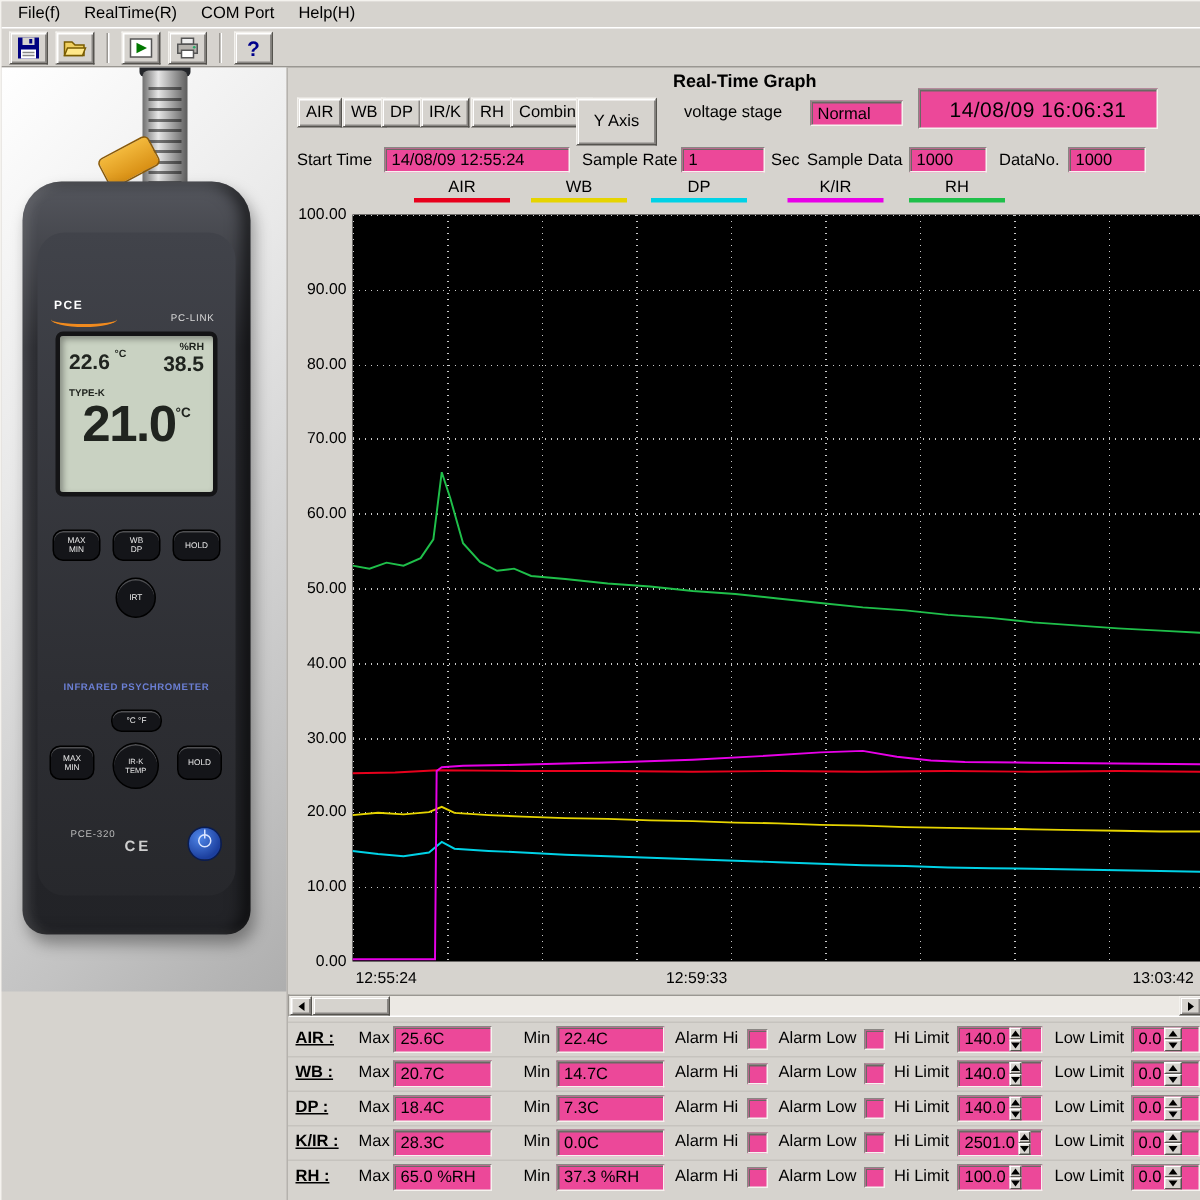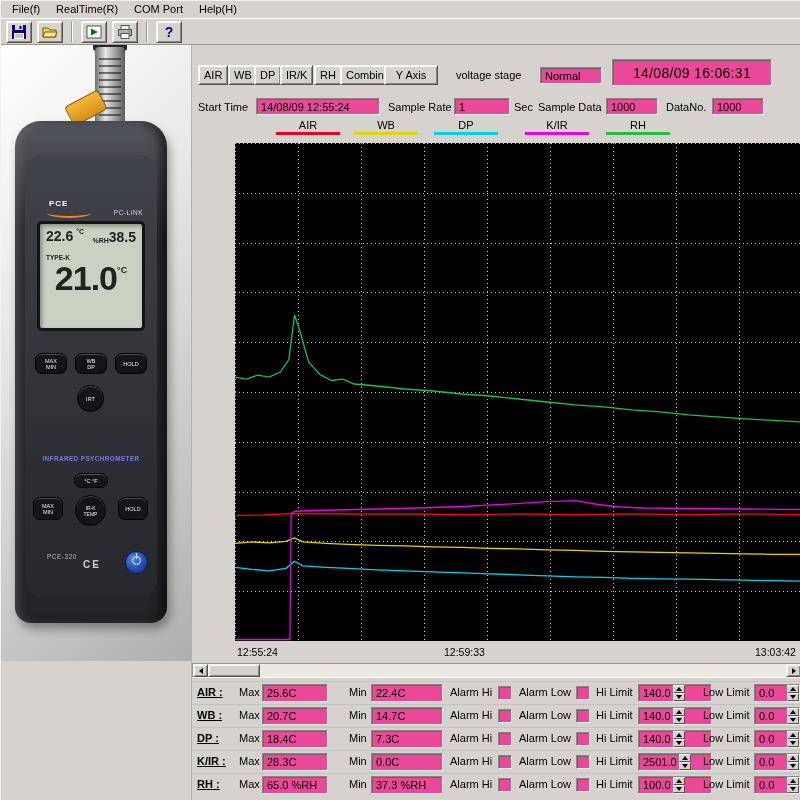--- a/index.html
+++ b/index.html
@@ -34,32 +34,32 @@
          background:repeating-linear-gradient(0deg,rgba(20,20,20,.55) 0 2px,transparent 2px 7px)}
   .probe-cap{position:absolute;left:92px;top:-4px;width:34px;height:10px;border-radius:3px;background:#24262a}
   .tc-plug{position:absolute;left:66px;top:52px;width:38px;height:22px;border-radius:4px;
            transform:rotate(-28deg);background:linear-gradient(180deg,#f3b93c,#d88f14);border:1px solid #8a5a08}
   .dev-body{position:absolute;left:14px;top:76px;width:152px;height:502px;
             border-radius:26px 26px 16px 16px;
             background:linear-gradient(180deg,#55575e 0%,#2b2c31 22%,#222327 100%);
             box-shadow:inset 4px 0 8px rgba(255,255,255,.14), inset -6px 0 10px rgba(0,0,0,.6), 3px 6px 10px rgba(0,0,0,.35)}
   .dev-face{position:absolute;left:10px;top:34px;right:10px;bottom:26px;border-radius:18px;
             background:linear-gradient(180deg,#41434a,#2d2e33 70%,#27282c)}
-  .dev-logo{position:absolute;left:24px;top:44px;width:40px;height:16px;color:#fff;font-size:8px;
+  .dev-logo{position:absolute;left:11px;top:44px;width:40px;height:16px;color:#fff;font-size:8px;
             font-weight:bold;letter-spacing:1px}
   .dev-logo:after{content:"";position:absolute;left:-2px;top:9px;width:44px;height:8px;
             border-bottom:2px solid #f08a1e;border-radius:50%}
   .pc-link{position:absolute;right:14px;top:54px;color:#d8d8d8;font-size:6.5px;letter-spacing:.5px}
   .lcd{position:absolute;left:12px;top:66px;width:108px;height:110px;background:#c9d2c2;
        border:3px solid #141416;border-radius:5px;box-shadow:inset 2px 2px 4px rgba(0,0,0,.35);
        color:#20241f;padding:4px 6px}
   .lcd-row1{display:flex;justify-content:space-between;align-items:flex-end}
   .lcd-big{font-size:14px;font-weight:bold}
   .lcd-unit{font-size:7px;font-weight:bold;vertical-align:top}
-  .lcd-rh-grp{display:flex;align-items:flex-end;line-height:1}
+  .lcd-rh-grp{display:flex;flex-direction:column;align-items:flex-end;line-height:1}
   .lcd-type{font-size:6.5px;font-weight:bold;margin-top:10px}
   .lcd-main{display:flex;align-items:flex-start;justify-content:center;margin-top:2px}
   .lcd-main-val{font-size:34px;font-weight:bold;letter-spacing:-1px;line-height:.9}
   .lcd-main-unit{font-size:9px;font-weight:bold;margin-top:2px}
   .dev-btn{position:absolute;background:#141519;border:1px solid #000;border-radius:7px;color:#e8e8e8;
            font-size:5.5px;line-height:6px;text-align:center;display:flex;align-items:center;justify-content:center;
            box-shadow:inset 0 1px 0 rgba(255,255,255,.25)}
   .dev-round{border-radius:50%}
   .brand-line{position:absolute;left:0;top:300px;width:100%;text-align:center;color:#6b7fd4;
               font-size:6.4px;font-weight:bold;letter-spacing:.4px}
@@ -67,21 +67,21 @@
   .ce-txt{position:absolute;left:58px;top:404px;color:#cfcfcf;font-size:10px;font-weight:bold;letter-spacing:2px}
   .pwr-btn{position:absolute;left:100px;top:396px;width:23px;height:23px;border-radius:50%;
            background:radial-gradient(circle at 35% 30%,#4f86e8,#1c3f9e 70%);border:1px solid #0a1c50}
   .pwr-glyph{position:absolute;left:6px;top:4px;width:9px;height:9px;border:1.5px solid #dce6ff;border-radius:50%}
   .pwr-glyph:after{content:"";position:absolute;left:2.8px;top:-4px;width:1.6px;height:6px;background:#dce6ff}
   
   .panel{position:absolute;left:190px;top:44px;width:610px;height:756px;overflow:hidden;
          border-left:1px solid #b5b2ad}
   .panel-title{position:absolute;left:0;top:2px;width:100%;text-align:center;font-weight:bold;font-size:12px}
   .chan-btn{position:absolute;top:20px;height:20px;padding:0 5px}
-  .yaxis-btn{position:absolute;top:20px;left:192px;width:54px;height:20px}
+  .yaxis-btn{position:absolute;top:20px;left:192px;width:54px;height:32px}
   .volt-lbl{position:absolute;left:264px;top:24px}
   .volt-box{position:absolute;left:348px;top:22px;width:62px;height:17px}
   .dt-box{position:absolute;left:420px;top:14px;width:160px;height:27px;justify-content:center;
           font-size:14px;font-weight:normal;letter-spacing:.3px}
   .row2-lbl{top:56px}
   .row2-box{position:absolute;top:53px;height:17px}
   
   .legend-item{position:absolute;top:74px;width:64px;text-align:center;font-size:11px}
   .legend-bar{display:block;height:3px;margin-top:1px}
   
@@ -100,22 +100,22 @@
   .tri-right{border-top:3.5px solid transparent;border-bottom:3.5px solid transparent;border-left:4px solid #000}
   
   .stats-row{position:absolute;left:0;width:610px;height:23px;border-top:1px solid #c6c3be}
   .stats-row .lbl{top:4px}
   .row-label{left:5px;font-weight:bold;text-decoration:underline}
   .val-box{position:absolute;top:2px;height:18px}
   .max-l{left:47px}  .max-box{left:70px;width:66px}
   .min-l{left:157px} .min-box{left:179px;width:72px}
   .ahi-l{left:258px} .ahi-box{left:306px;top:4px;width:14px;height:14px;padding:0}
   .alo-l{left:327px} .alo-box{left:384px;top:4px;width:14px;height:14px;padding:0}
-  .hil-l{left:404px} .hil-box{left:446px;width:74px;justify-content:flex-start;padding-right:16px}
-  .lol-l{left:511px} .lol-box{left:562px;width:46px;justify-content:space-between;padding-right:0}
+  .hil-l{left:404px} .hil-box{left:446px;width:57px;justify-content:space-between;padding-right:16px}
+  .lol-l{left:511px} .lol-box{left:562px;width:46px;justify-content:flex-start;padding-right:0}
   .spin{display:inline-flex;flex-direction:column;width:12px;height:16px;margin-left:2px}
   .spin i{flex:1;display:flex;align-items:center;justify-content:center;background:#d6d3ce;
           border:1px solid;border-color:#fff #55534e #55534e #fff}
   .spin .up:after{content:"";border-left:3px solid transparent;border-right:3px solid transparent;border-bottom:4px solid #000}
   .spin .dn:after{content:"";border-left:3px solid transparent;border-right:3px solid transparent;border-top:4px solid #000}
 </style>
 </head>
 <body>
 
 <div id="app">
@@ -217,20 +217,21 @@
         <div class="model-txt">PCE-320</div>
         <div class="ce-txt">CE</div>
         <div class="pwr-btn">
             <span class="pwr-glyph"></span>
           </div>
       </div>
     </div>
   </div>
 
   <div class="panel">
+    <div class="panel-title">Real-Time Graph</div>
 
     <button class="btn3d chan-btn" style="left:6px">AIR</button>
     <button class="btn3d chan-btn" style="left:36px">WB</button>
     <button class="btn3d chan-btn" style="left:62px">DP</button>
     <button class="btn3d chan-btn" style="left:88px">IR/K</button>
     <button class="btn3d chan-btn" style="left:122px">RH</button>
     <button class="btn3d chan-btn" style="left:148px">Combine</button>
     <button class="btn3d yaxis-btn">Y Axis</button>
 
     <span class="lbl volt-lbl">voltage stage</span>
@@ -246,20 +247,33 @@
     <span class="sunken row2-box" style="left:414px;width:52px">1000</span>
     <span class="lbl row2-lbl" style="left:474px">DataNo.</span>
     <span class="sunken row2-box" style="left:520px;width:52px">1000</span>
 
     <span class="legend-item" style="left:84px"><span>AIR</span><span class="legend-bar" style="background: rgb(232, 0, 28);"></span></span>
     <span class="legend-item" style="left:162px"><span>WB</span><span class="legend-bar" style="background: rgb(230, 212, 0);"></span></span>
     <span class="legend-item" style="left:242px"><span>DP</span><span class="legend-bar" style="background: rgb(0, 210, 230);"></span></span>
     <span class="legend-item" style="left:333px"><span>K/IR</span><span class="legend-bar" style="background: rgb(232, 0, 232);"></span></span>
     <span class="legend-item" style="left:414px"><span>RH</span><span class="legend-bar" style="background: rgb(31, 191, 74);"></span></span>
 
+    <div class="yticks">
+      <span class="ytick">100.00</span>
+      <span class="ytick">90.00</span>
+      <span class="ytick">80.00</span>
+      <span class="ytick">70.00</span>
+      <span class="ytick">60.00</span>
+      <span class="ytick">50.00</span>
+      <span class="ytick">40.00</span>
+      <span class="ytick">30.00</span>
+      <span class="ytick">20.00</span>
+      <span class="ytick">10.00</span>
+      <span class="ytick">0.00</span>
+    </div>
 
     <div class="plot">
       <svg id="plot-svg" width="567" height="498" viewBox="0 0 567 498">
           <line x1="0.5" y1="0" x2="0.5" y2="498" stroke="#c9c9c9" stroke-width="1" stroke-dasharray="1 3" shape-rendering="crispEdges"></line>
           <line x1="63.5" y1="0" x2="63.5" y2="498" stroke="#c9c9c9" stroke-width="1" stroke-dasharray="1 3" shape-rendering="crispEdges"></line>
           <line x1="126.5" y1="0" x2="126.5" y2="498" stroke="#c9c9c9" stroke-width="1" stroke-dasharray="1 3" shape-rendering="crispEdges"></line>
           <line x1="189.5" y1="0" x2="189.5" y2="498" stroke="#c9c9c9" stroke-width="1" stroke-dasharray="1 3" shape-rendering="crispEdges"></line>
           <line x1="252.5" y1="0" x2="252.5" y2="498" stroke="#c9c9c9" stroke-width="1" stroke-dasharray="1 3" shape-rendering="crispEdges"></line>
           <line x1="315.5" y1="0" x2="315.5" y2="498" stroke="#c9c9c9" stroke-width="1" stroke-dasharray="1 3" shape-rendering="crispEdges"></line>
           <line x1="378.5" y1="0" x2="378.5" y2="498" stroke="#c9c9c9" stroke-width="1" stroke-dasharray="1 3" shape-rendering="crispEdges"></line>

